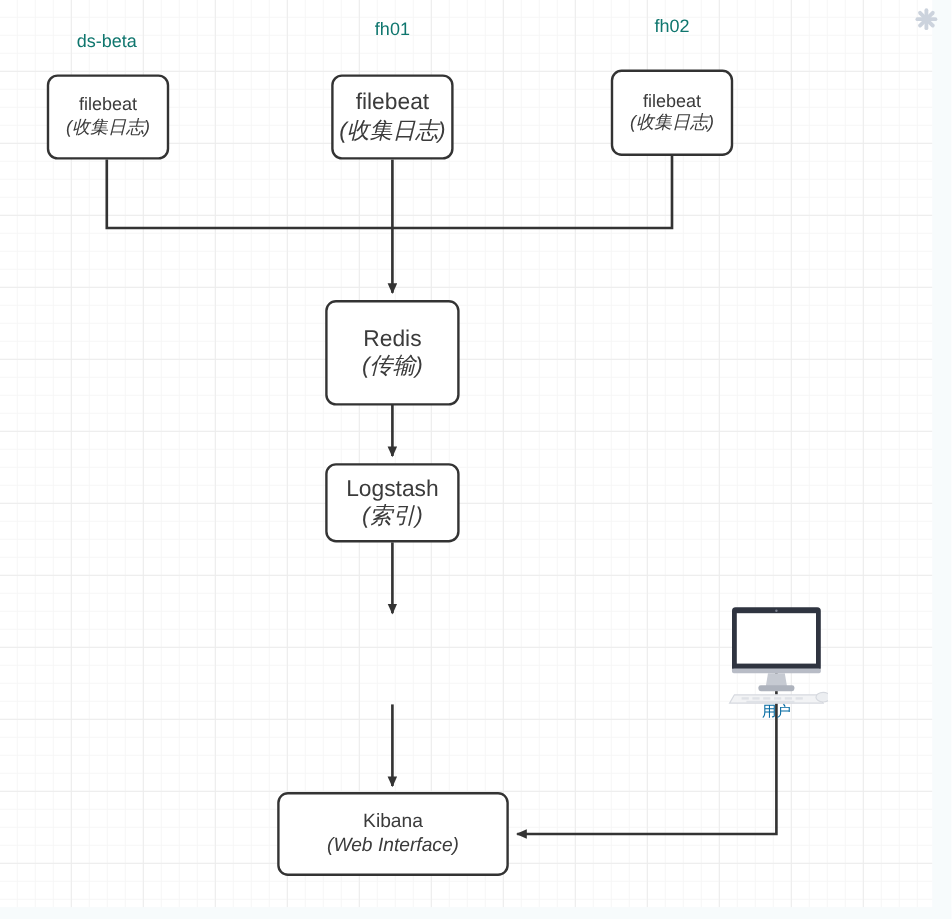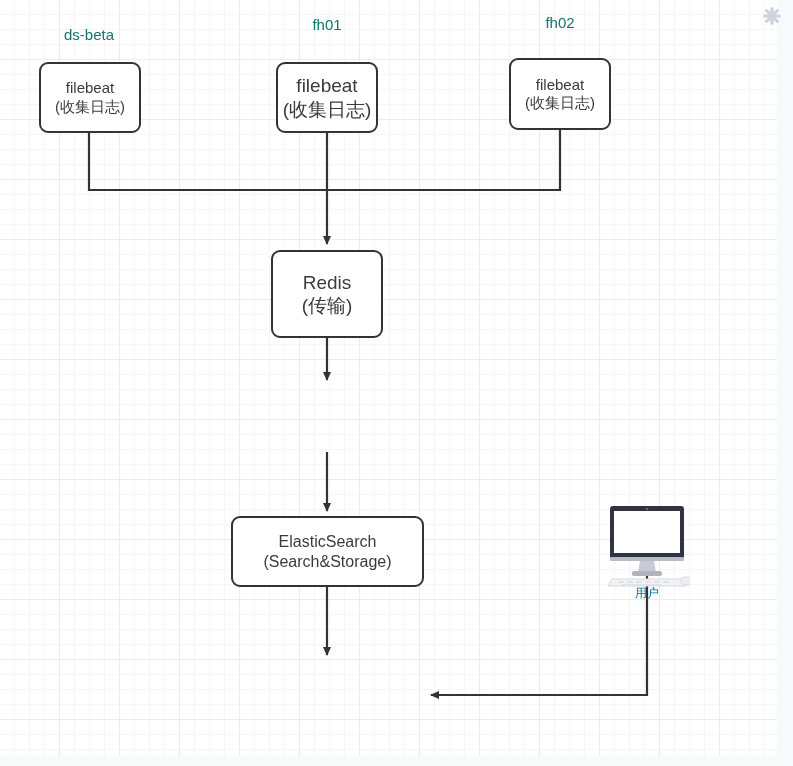--- a/index.html
+++ b/index.html
@@ -72,21 +72,21 @@
     border-radius: 9px;
     display: flex;
     flex-direction: column;
     align-items: center;
     justify-content: center;
     color: #3b3b3b;
     line-height: 1.22;
     text-align: center;
   }
   .node .l1 { white-space: nowrap; }
-  .node .l2 { white-space: nowrap; }
+  .node .l2 { white-space: nowrap; font-style: italic; }
   .node.small   { font-size: 15px; }
   .node.medium  { font-size: 19px; }
   .node.wide    { font-size: 16px; }
 
   .host-label {
     position: absolute;
     font-size: 15px;
     color: #0f766e;
     white-space: nowrap;
     text-align: center;
@@ -166,26 +166,30 @@
   <div class="node small" style="left:509px; top:58px; width:102px; height:72px;">
     <div class="l1">filebeat</div>
     <div class="l2">(收集日志)</div>
   </div>
 
   <div class="node medium" style="left:271px; top:250px; width:112px; height:88px;">
     <div class="l1">Redis</div>
     <div class="l2">(传输)</div>
   </div>
 
-
-  <div class="node wide" style="left:231px; top:516px; width:193px; height:71px;">
-    <div class="l1">ElasticSearch</div>
-    <div class="l2">(Search&amp;Storage)</div>
-  </div>
-
+  <div class="node medium" style="left:271px; top:386px; width:112px; height:66px;">
+    <div class="l1">Logstash</div>
+    <div class="l2">(索引)</div>
+  </div>
+
+
+  <div class="node wide" style="left:231px; top:660px; width:193px; height:70px;">
+    <div class="l1">Kibana</div>
+    <div class="l2">(Web Interface)</div>
+  </div>
 
   <svg id="user-actor" viewBox="0 0 86 95" xmlns="http://www.w3.org/2000/svg">
 
     <rect x="6" y="1" width="74" height="53" rx="3" ry="3" fill="#2f3440"></rect>
 
     <rect x="10" y="6" width="66" height="42" fill="#ffffff"></rect>
 
     <circle cx="43" cy="4" r="1" fill="#7b8190"></circle>
 
     <rect x="6" y="52" width="74" height="4" rx="1.5" ry="1.5" fill="#b8bcc6"></rect>

